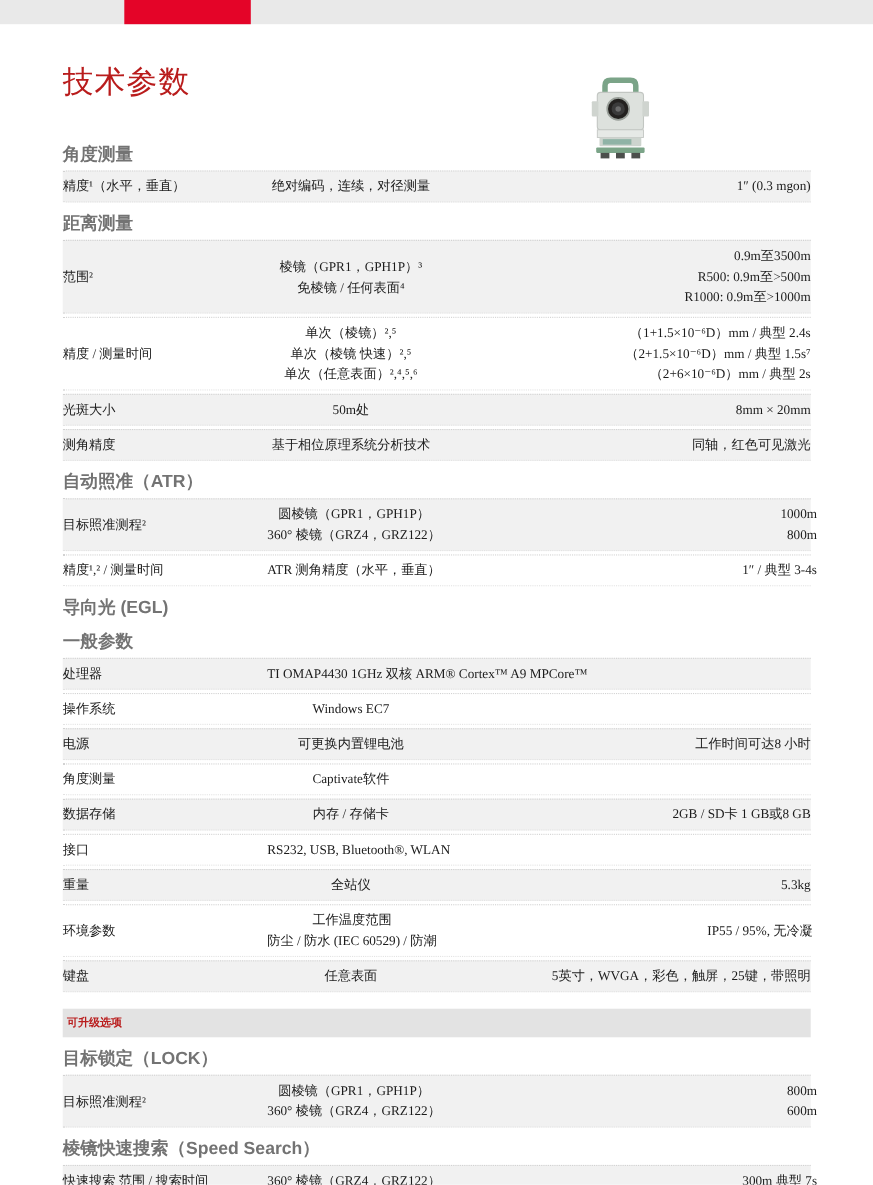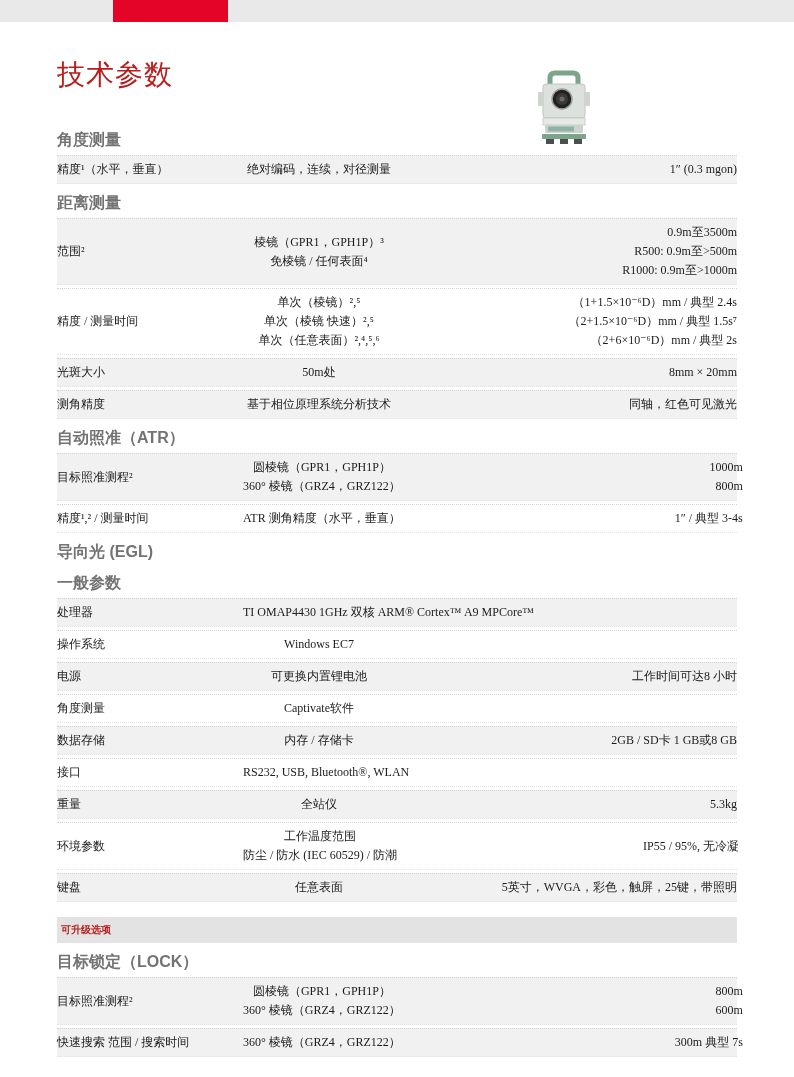--- a/index.html
+++ b/index.html
@@ -290,20 +290,21 @@
     <div class="c2">
       <div class="ln">圆棱镜（GPR1，GPH1P）</div>
       <div class="ln">360° 棱镜（GRZ4，GRZ122）</div>
     </div>
     <div class="c3">
       <div class="ln">800m</div>
       <div class="ln">600m</div>
     </div>
   </div>
 
+  <div class="sec-header">棱镜快速搜索（Speed Search）</div>
   <div class="row">
     <div class="c1">
         <div class="ln">快速搜索 范围 / 搜索时间</div>
       </div>
     <div class="c2">
         <div class="ln">360° 棱镜（GRZ4，GRZ122）</div>
       </div>
     <div class="c3">
         <div class="ln">300m 典型 7s</div>
       </div>

